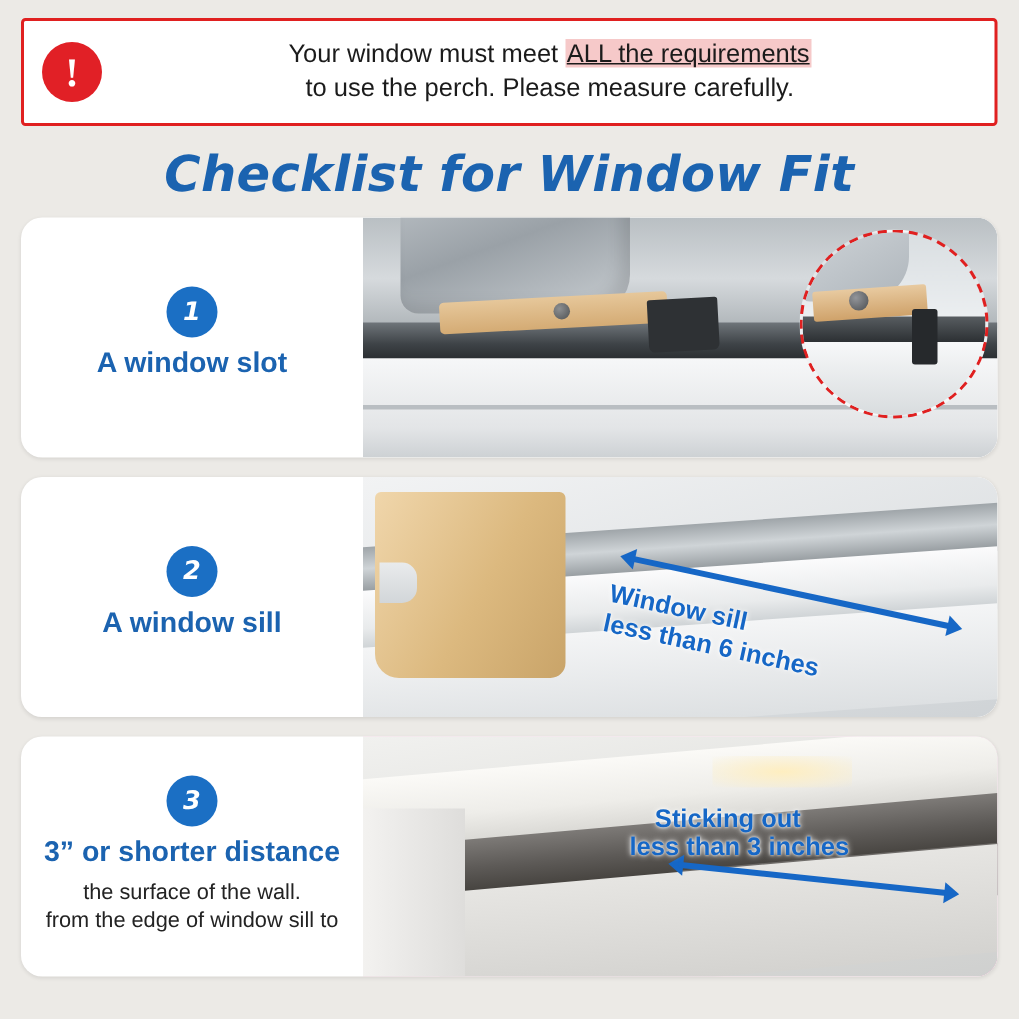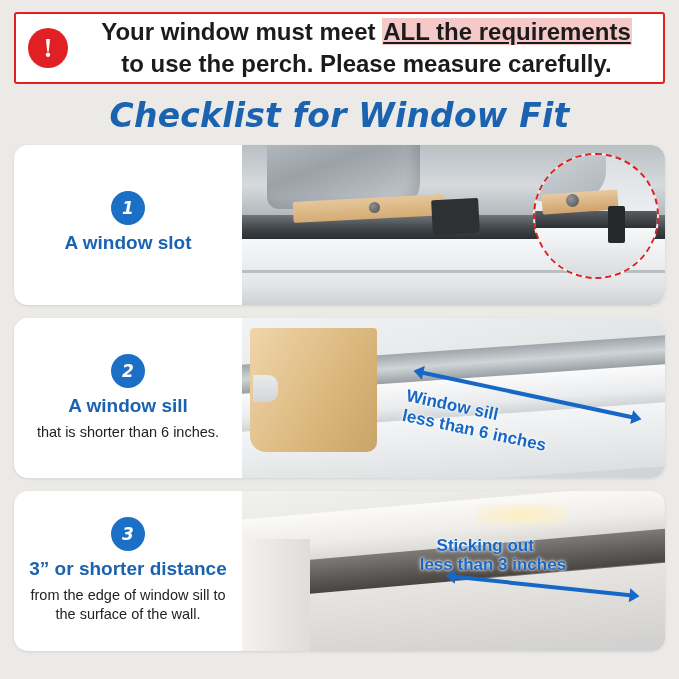--- a/index.html
+++ b/index.html
@@ -40,26 +40,26 @@
     background: #e12026;
     color: #ffffff;
     font-size: 27px;
     font-weight: bold;
     line-height: 40px;
     text-align: center;
     margin-right: 16px;
     font-family: "Liberation Serif", serif;
   }
   .warn-text {
-    font-size: 24px;
+    font-size: 17px;
     color: #1b1b1b;
     line-height: 1.35;
     text-align: center;
     flex: 1 1 auto;
-    font-weight: 700;
+    font-weight: 400;
   }
   .hl {
     background: #f6c9c9;
     text-decoration: underline;
     text-decoration-color: #1b1b1b;
     padding: 0 1px;
   }
 
   
   .title {
@@ -369,21 +369,20 @@
         <div class="z-hook"></div>
         <div class="z-screw"></div>
       </div>
     </div>
   </div>
 
   <div class="card">
     <div class="card-left">
       <div class="badge">2</div>
       <div class="card-head">A window sill</div>
-      <div class="card-sub">that is shorter than 6 inches.</div>
     </div>
     <div class="card-right">
       <div class="p2">
         <div class="wall"></div>
         <div class="sill-top"></div>
         <div class="sill-face"></div>
         <div class="sill-low"></div>
         <div class="wood2">
           <div class="wood2-notch"></div>
         </div>
@@ -397,22 +396,22 @@
           <span>less than 6 inches</span>
         </div>
       </div>
     </div>
   </div>
 
   <div class="card">
     <div class="card-left">
       <div class="badge">3</div>
       <div class="card-head">3” or shorter distance</div>
+      <div class="card-sub">the surface of the wall.</div>
       <div class="card-sub">from the edge of window sill to</div>
-      <div class="card-sub">the surface of the wall.</div>
     </div>
     <div class="card-right">
       <div class="p3">
         <div class="wall3"></div>
         <div class="top-ledge"></div>
         <div class="glow"></div>
         <div class="dark-sill"></div>
         <div class="dark-front"></div>
         <div class="under"></div>
         <div class="left-wall"></div>

